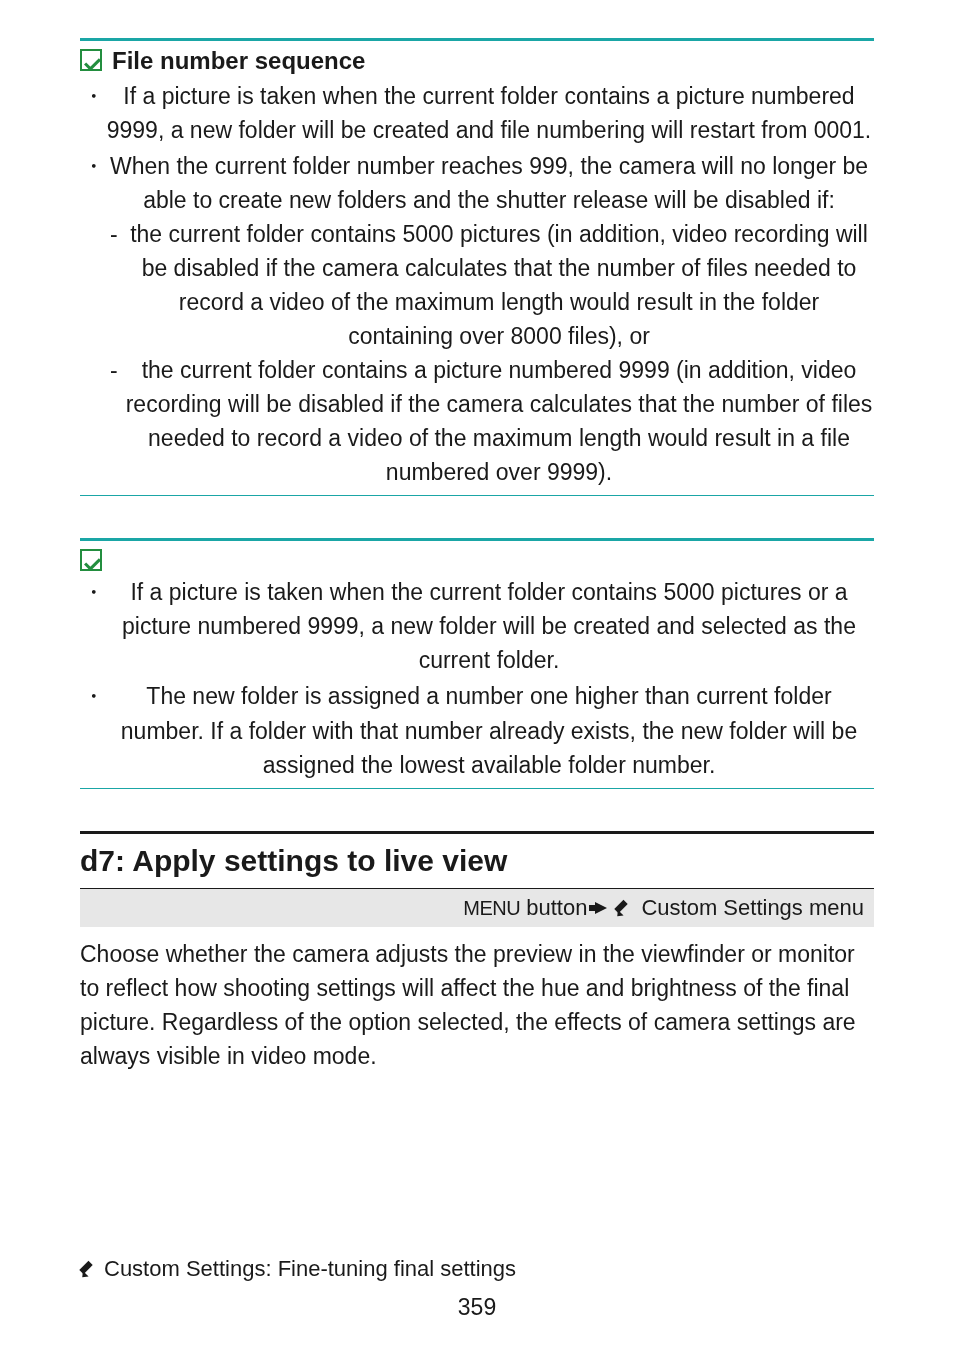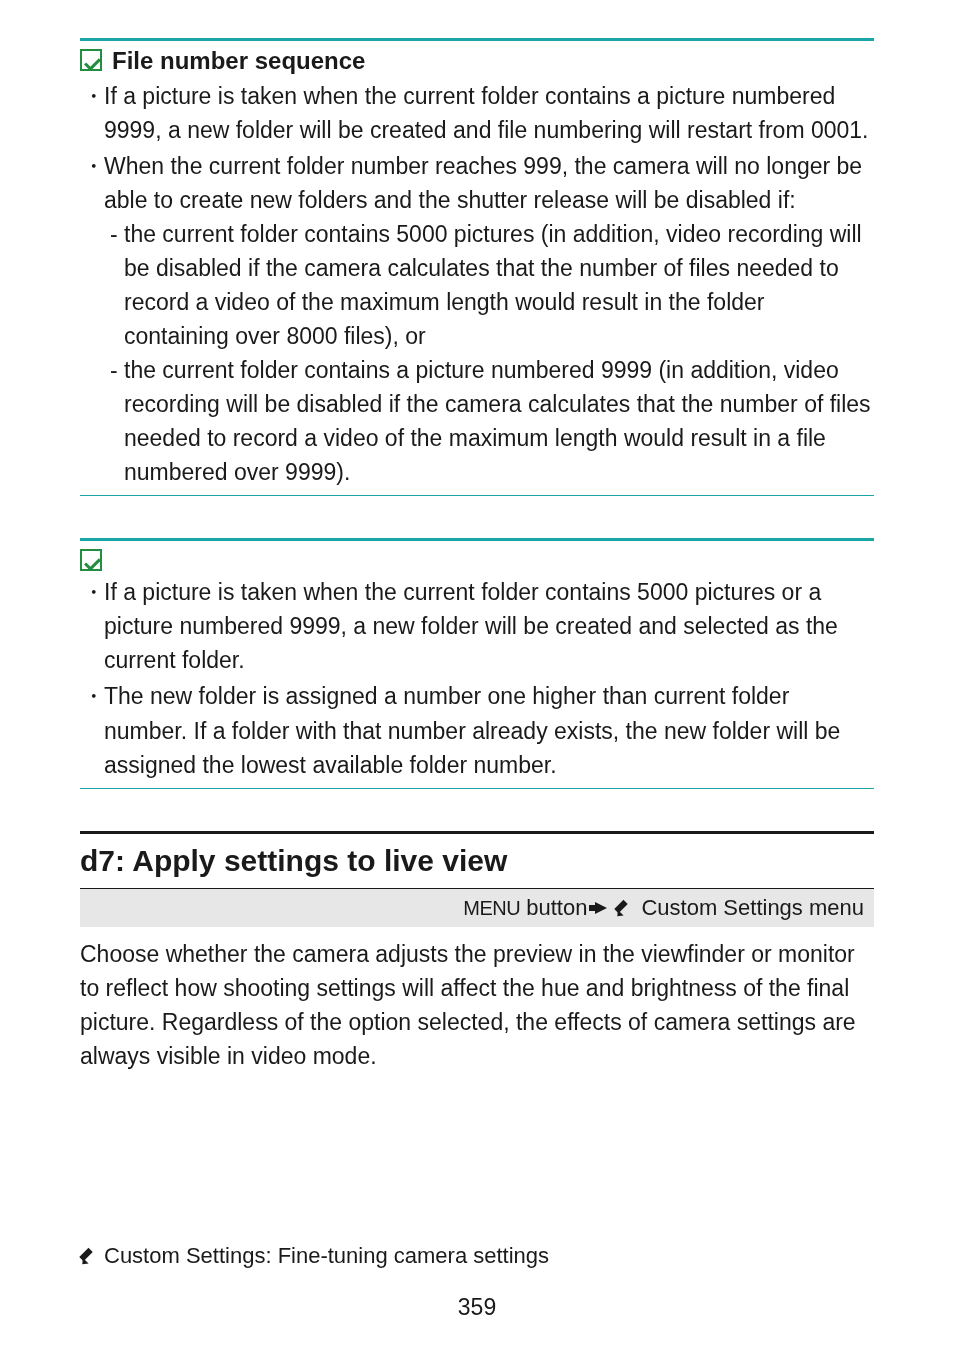--- a/index.html
+++ b/index.html
@@ -36,20 +36,21 @@
     border-bottom: 3px solid #238e3f;
     transform: rotate(-45deg);
   }
   .info-title { font-weight: 700; font-size: 24px; }
   .bullet-list { list-style: none; padding-left: 24px; }
   .bullet-list > li {
     position: relative;
     font-size: 23px;
     line-height: 1.48;
     margin-bottom: 2px;
+    text-align: center;
   }
   .bullet-list > li::before {
     content: "・";
     position: absolute;
     left: -22px;
     top: 0;
   }
   .dash-list { list-style: none; padding-left: 20px; }
   .dash-list > li {
     position: relative;
@@ -125,21 +126,21 @@
     bottom: 24px;
     left: 80px; right: 80px;
   }
   .footer-top {
     display: flex;
     align-items: center;
     gap: 6px;
     font-size: 22px;
   }
   .footer-top .text { font-family: inherit; }
-  .page-no { text-align: center; font-size: 23px; margin-top: 25px; }
+  .page-no { text-align: center; font-size: 23px; margin-top: 12px; }
 </style>
 </head>
 <body>
 
 <div class="info-block">
   <div class="rule-thick"></div>
   <div class="info-header">
     <span class="check-icon"></span>
     <span class="info-title">File number sequence</span>
   </div>
@@ -178,16 +179,16 @@
     <span class="arrow-right"></span>
     <span class="pencil-icon"></span>
     <span>Custom Settings menu</span>
   </div>
   <div class="body-text">Choose whether the camera adjusts the preview in the viewfinder or monitor to reflect how shooting settings will affect the hue and brightness of the final picture. Regardless of the option selected, the effects of camera settings are always visible in video mode.</div>
 </div>
 
 <div class="footer">
   <div class="footer-top">
     <span class="pencil-icon"></span>
-    <span class="text">Custom Settings: Fine-tuning camera settings</span>
+    <span class="text">Custom Settings: Fine-tuning final settings</span>
   </div>
   <div class="page-no">359</div>
 </div>
 
 </body></html>

